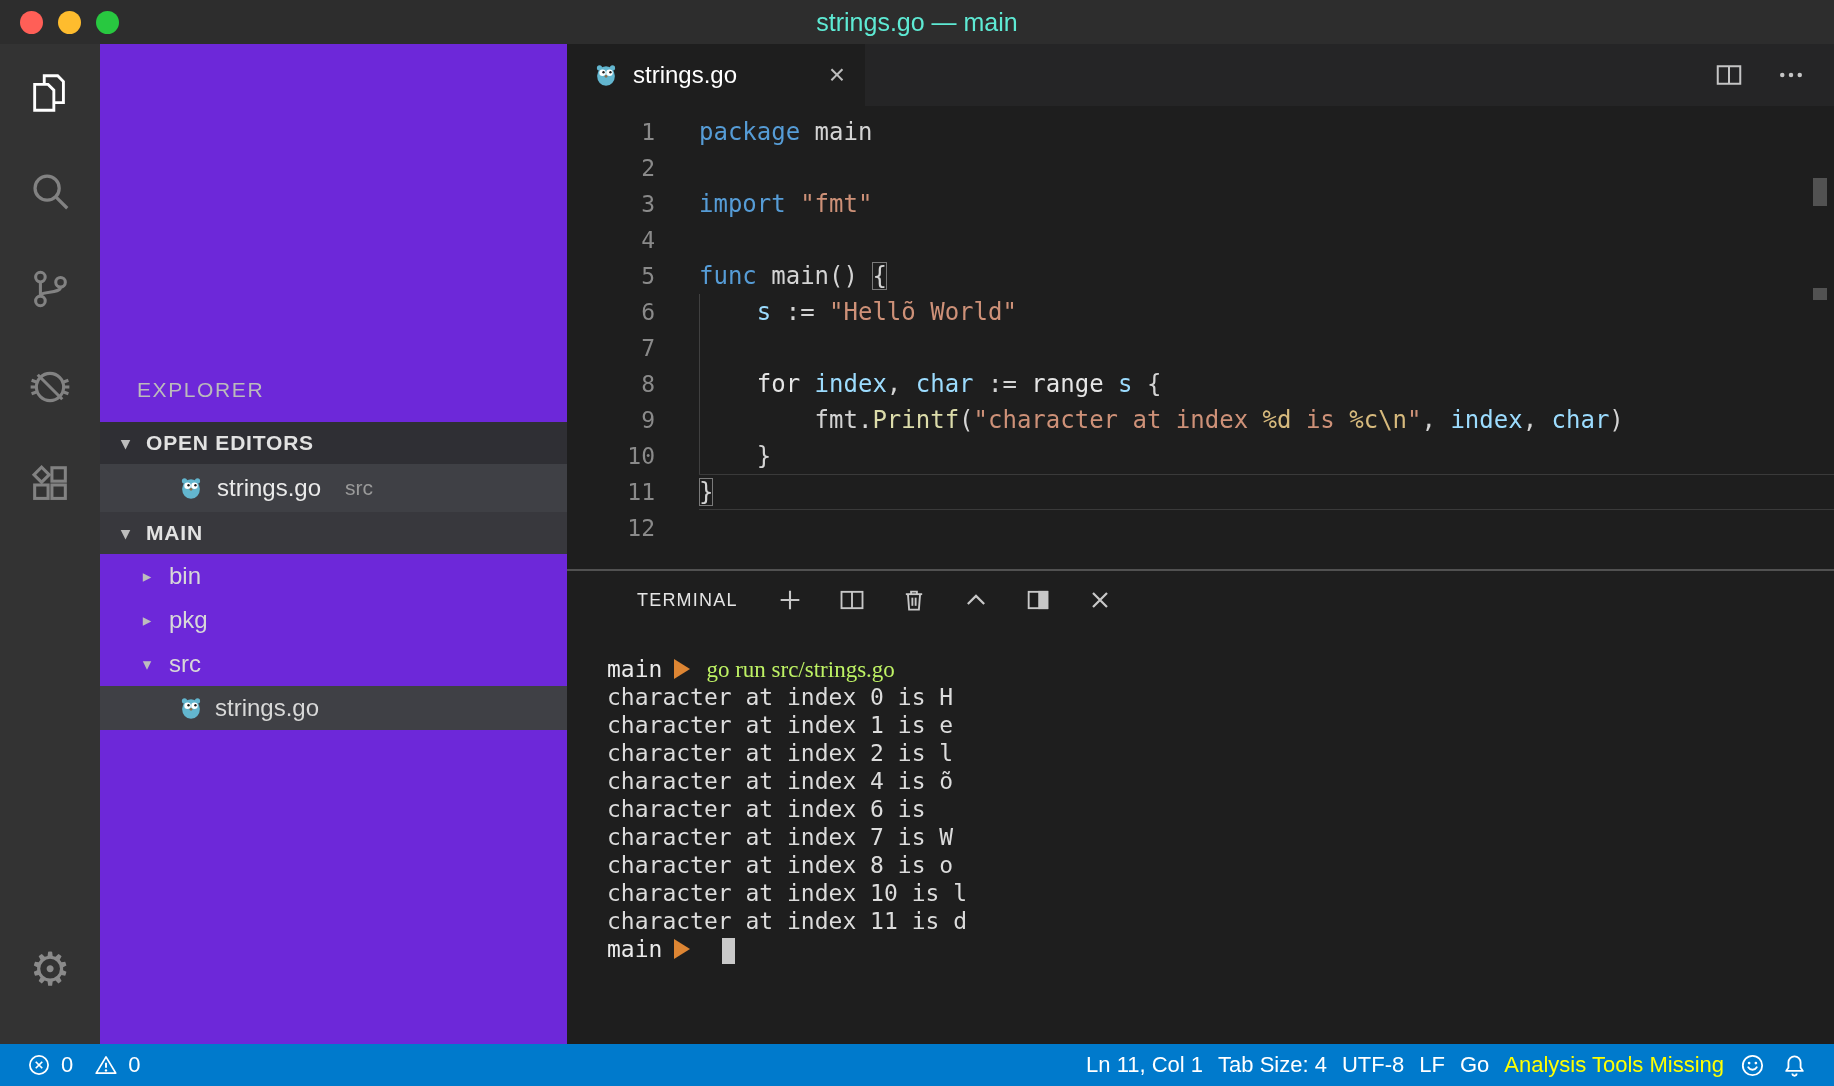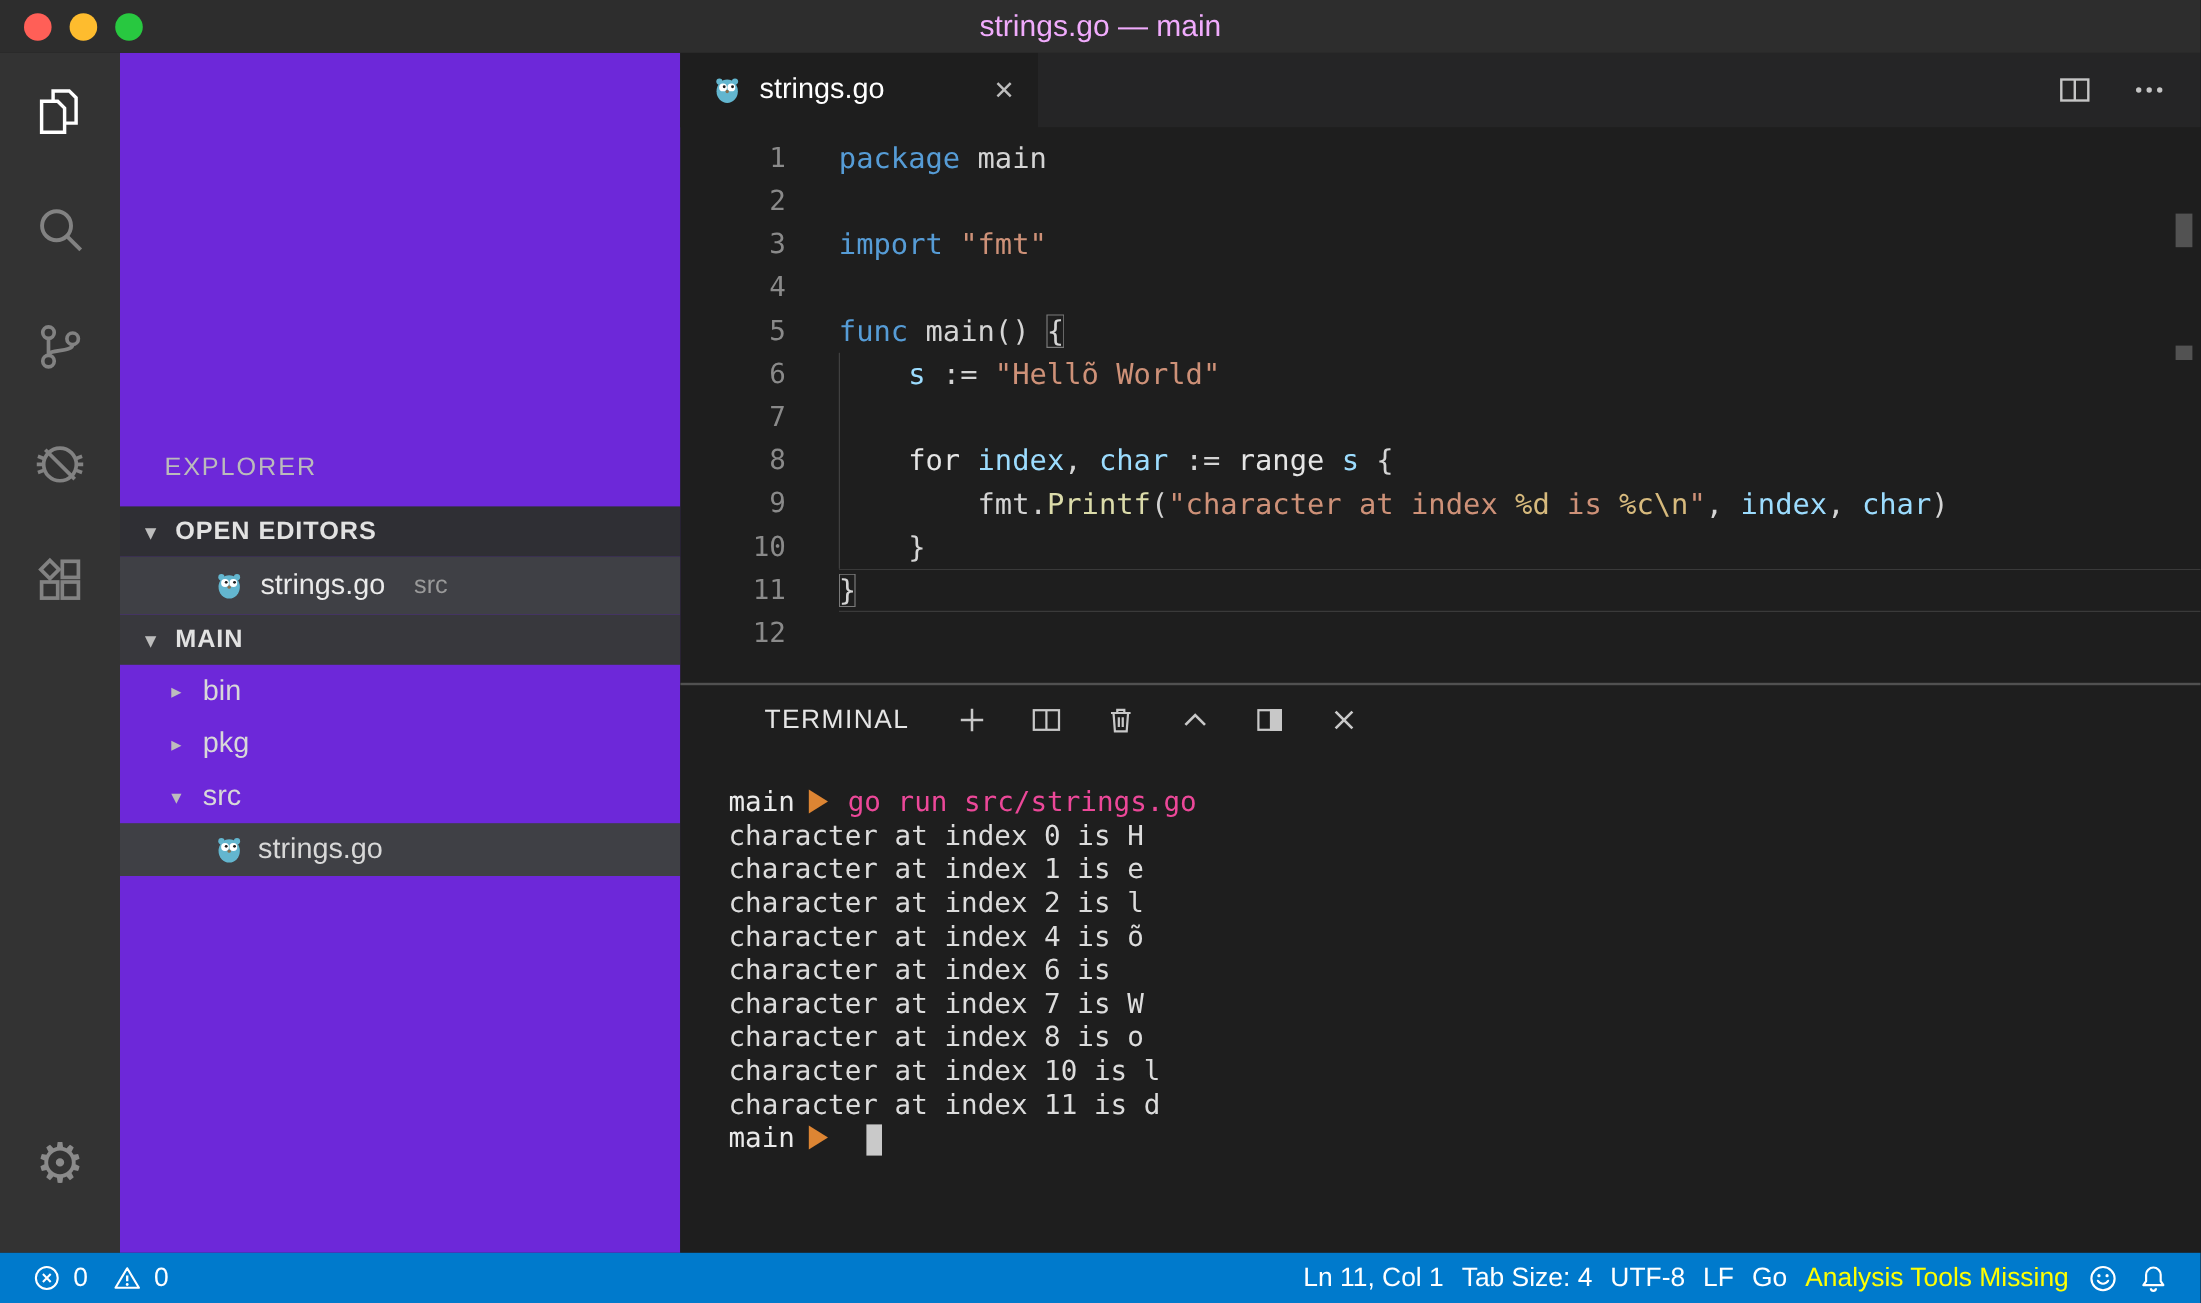--- a/index.html
+++ b/index.html
@@ -4,21 +4,21 @@
 <style>
   html,body{margin:0;padding:0;background:#141414;}
   .window{width:1834px;height:1086px;display:flex;flex-direction:column;overflow:hidden;
           background:#1e1e1e;font-family:"Liberation Sans",sans-serif;position:relative;}
 
   
   .titlebar{flex:0 0 44px;background:#2d2d2d;display:flex;align-items:center;position:relative;}
   .traffic{display:flex;gap:15px;padding-left:20px;z-index:2;}
   .light{width:23px;height:23px;border-radius:50%;}
   .light.red{background:#ff5f57;} .light.yellow{background:#febc2e;} .light.green{background:#28c840;}
-  .win-title{position:absolute;left:0;right:0;text-align:center;color:#f0abfc;font-size:25px;}
+  .win-title{position:absolute;left:0;right:0;text-align:center;color:#5eead4;font-size:25px;}
 
   
   .main{flex:1;display:flex;min-height:0;}
 
   
   .activitybar{flex:0 0 100px;background:#333333;display:flex;flex-direction:column;align-items:center;}
   .act-item{width:100px;height:98px;display:flex;align-items:center;justify-content:center;color:#828282;cursor:pointer;}
   .act-item.active{color:#ffffff;}
   .act-bottom{margin-top:auto;margin-bottom:26px;}
   .gear-glyph{font-size:46px;color:#8a8a8a;line-height:1;}
@@ -55,37 +55,37 @@
   .tok-p{color:#d4d4d4;} .tok-k{color:#569cd6;} .tok-c{color:#e5e5e5;} .tok-s{color:#ce9178;}
   .tok-v{color:#9cdcfe;} .tok-f{color:#dcdcaa;} .tok-ph{color:#d7ba7d;}
   .tok-bm{color:#d4d4d4;box-shadow:inset 0 0 0 1px #7a7a7a;}
   .indent-guide{position:absolute;left:132px;top:188px;width:1px;height:180px;background:#404040;}
   .ruler-mark{position:absolute;right:7px;width:14px;background:#525252;}
   .ruler-mark.m1{top:72px;height:28px;} .ruler-mark.m2{top:182px;height:12px;}
 
   
   .panel{flex:0 0 473px;border-top:2px solid #515151;display:flex;flex-direction:column;background:#1e1e1e;}
   .panel-header{flex:0 0 58px;display:flex;align-items:center;padding:0 30px 0 70px;}
-  .panel-title{font-size:22px;letter-spacing:1.2px;color:#e5e5e5;}
+  .panel-title{font-size:18px;letter-spacing:1.2px;color:#e5e5e5;}
   .shell-select{margin-left:auto;width:212px;height:42px;background:#4c4c4e;border-radius:5px;
                 display:flex;align-items:center;padding:0 12px 0 20px;color:#f2f2f2;font-size:22px;cursor:pointer;}
   .select-arrows{margin-left:auto;display:flex;flex-direction:column;gap:5px;align-items:center;}
   .arr-up{width:0;height:0;border-left:7px solid transparent;border-right:7px solid transparent;border-bottom:8px solid #d2d2d2;}
   .arr-dn{width:0;height:0;border-left:7px solid transparent;border-right:7px solid transparent;border-top:8px solid #d2d2d2;}
   .panel-icons{display:flex;align-items:center;gap:34px;margin-left:38px;color:#c8c8c8;}
   .panel-icons > span{display:flex;align-items:center;cursor:pointer;}
 
   .terminal{flex:1;padding:26px 0 0 40px;font-family:"DejaVu Sans Mono","Liberation Mono",monospace;
             font-size:23px;color:#dcdcdc;}
   .term-line{height:28px;line-height:28px;white-space:pre;}
   .term-dir{color:#eaeaea;}
   .prompt-arrow{display:inline-block;width:0;height:0;border-left:16px solid #dd8533;
                 border-top:10px solid transparent;border-bottom:10px solid transparent;
                 margin:0 16px 0 12px;vertical-align:-2px;}
-  .term-cmd{color:#ec4899;}
+  .term-cmd{color:#bef264;font-family:Liberation Serif, serif;}
   .term-cursor{display:inline-block;width:13px;height:26px;background:#c9c9c9;vertical-align:middle;margin-left:16px;}
 
   
   .statusbar{flex:0 0 42px;background:#007acc;display:flex;align-items:center;color:#ffffff;
              font-size:22px;padding:0 26px;gap:20px;}
   .sb-item{display:flex;align-items:center;gap:9px;cursor:pointer;white-space:nowrap;}
   .sb-right{margin-left:auto;display:flex;align-items:center;gap:15px;}
   .analysis{color:#ffff00;}
   svg{display:block;}
 </style>

